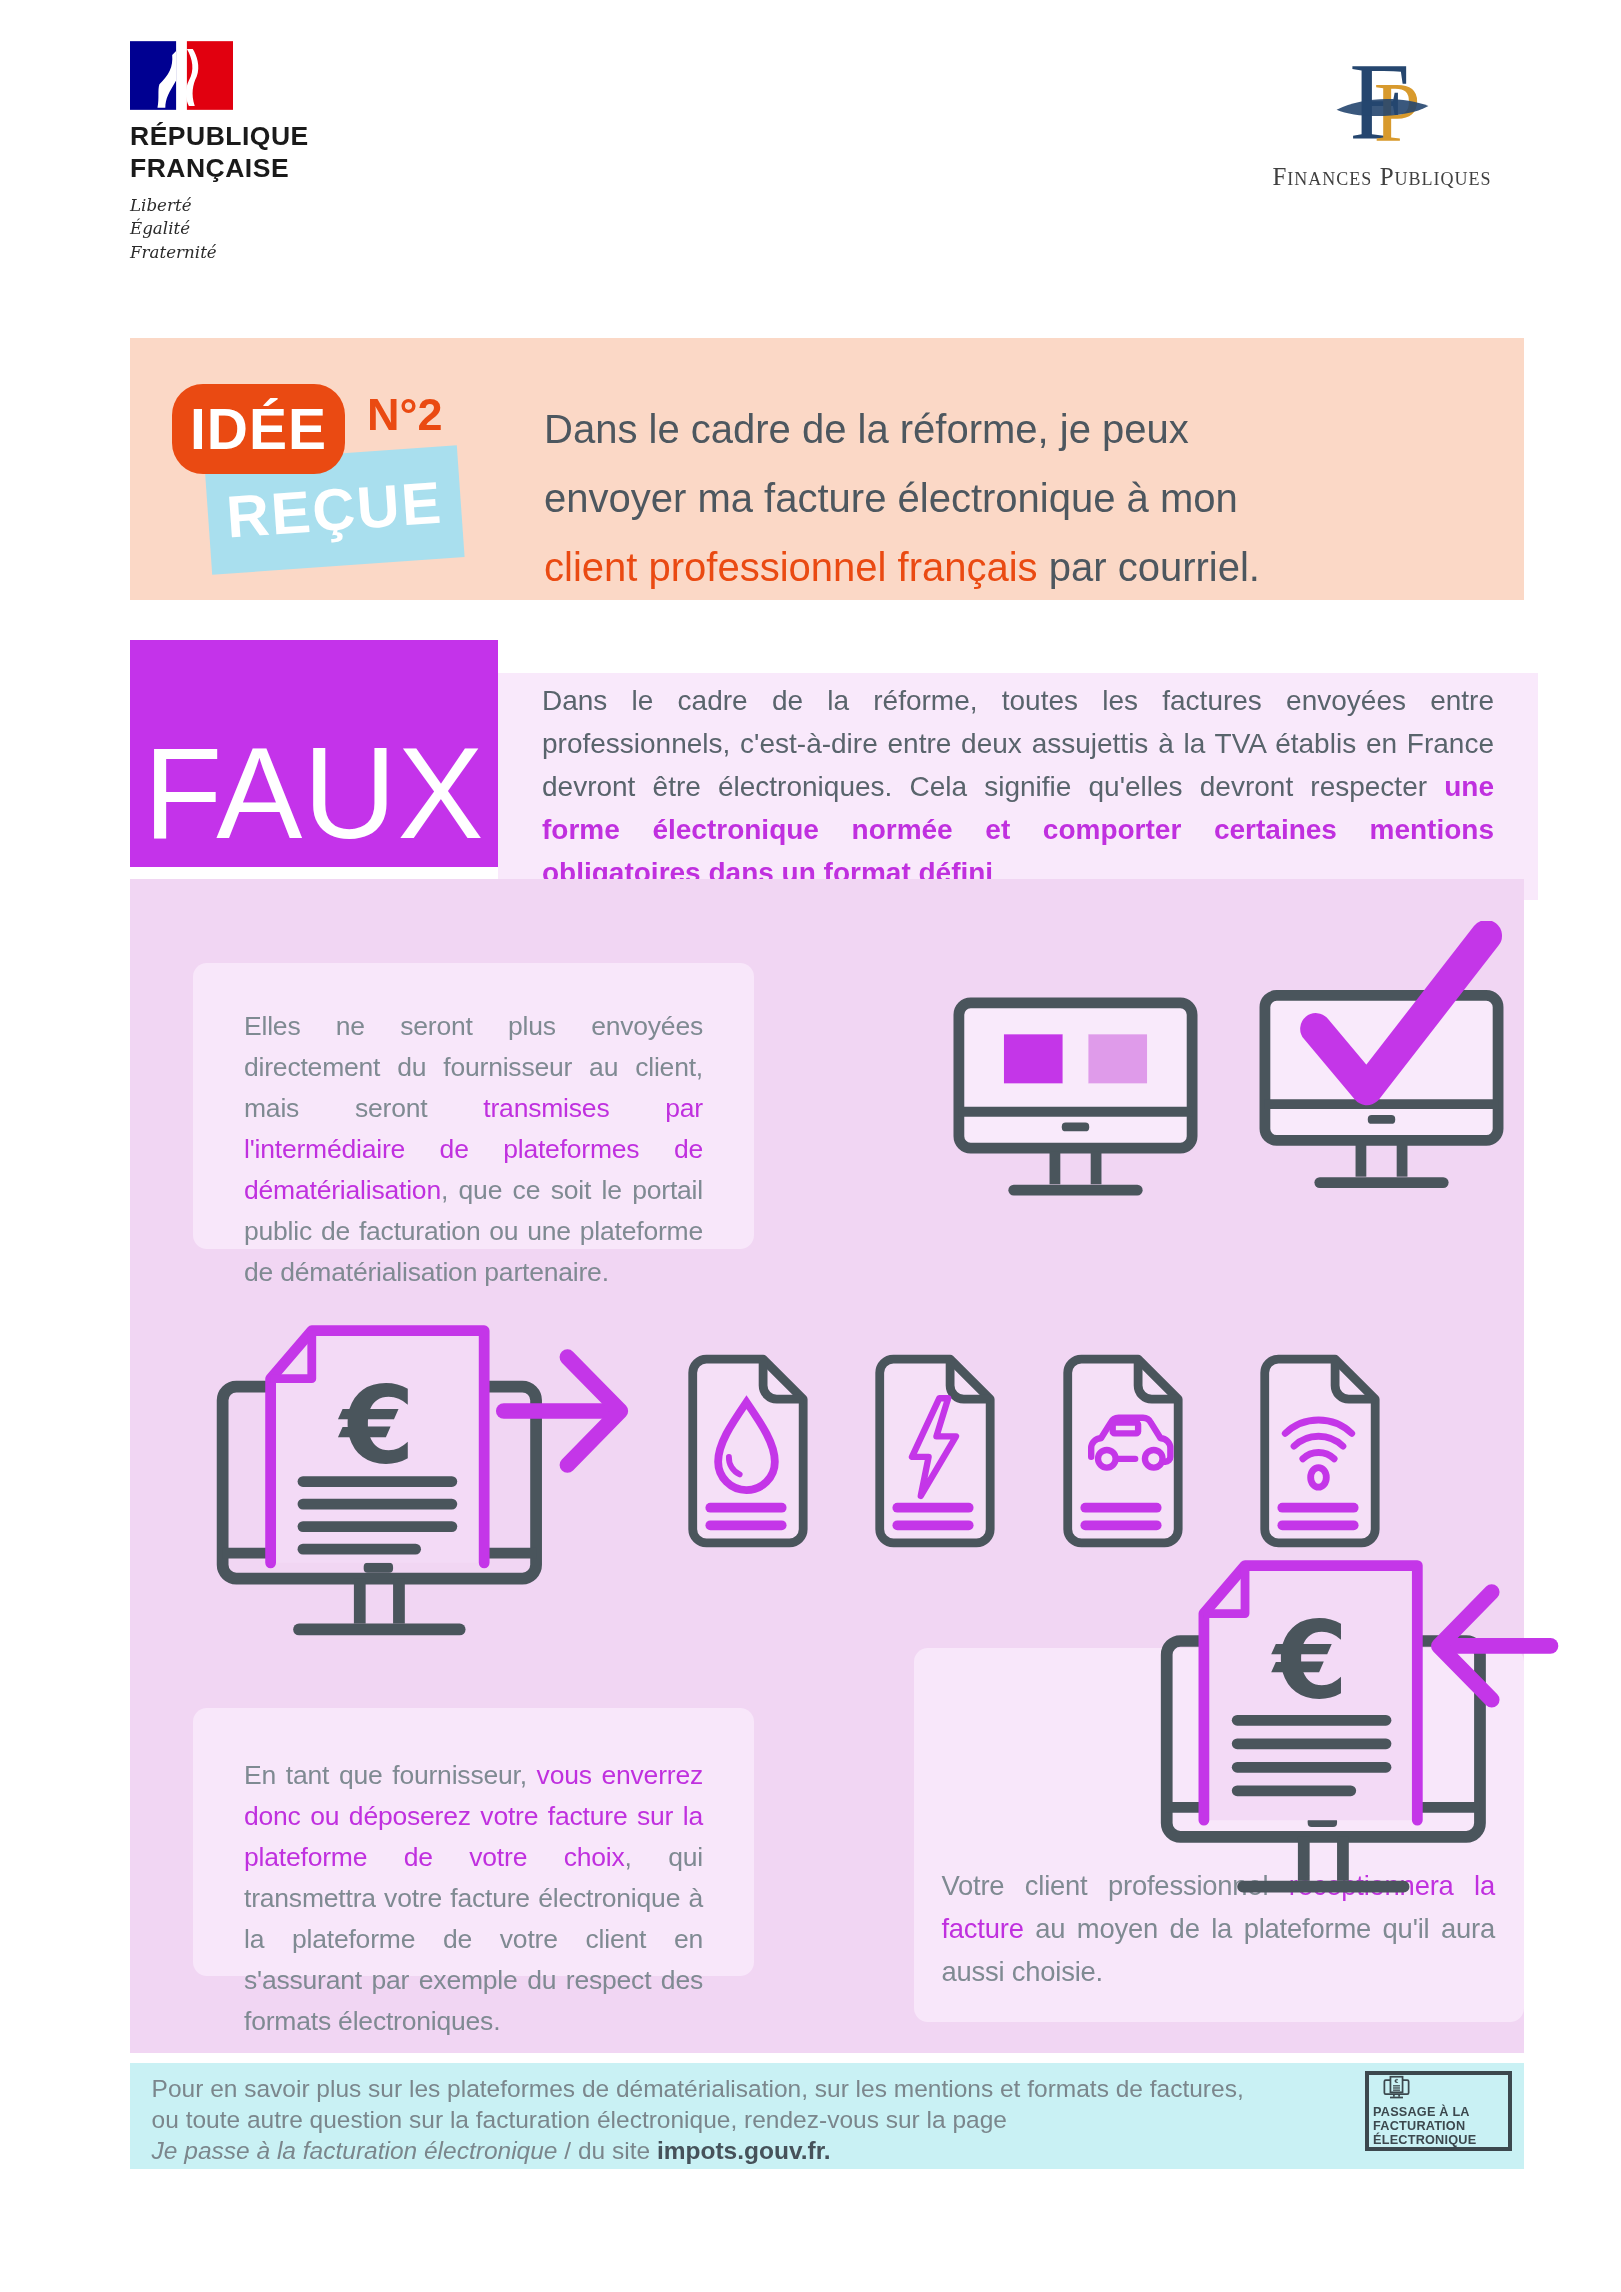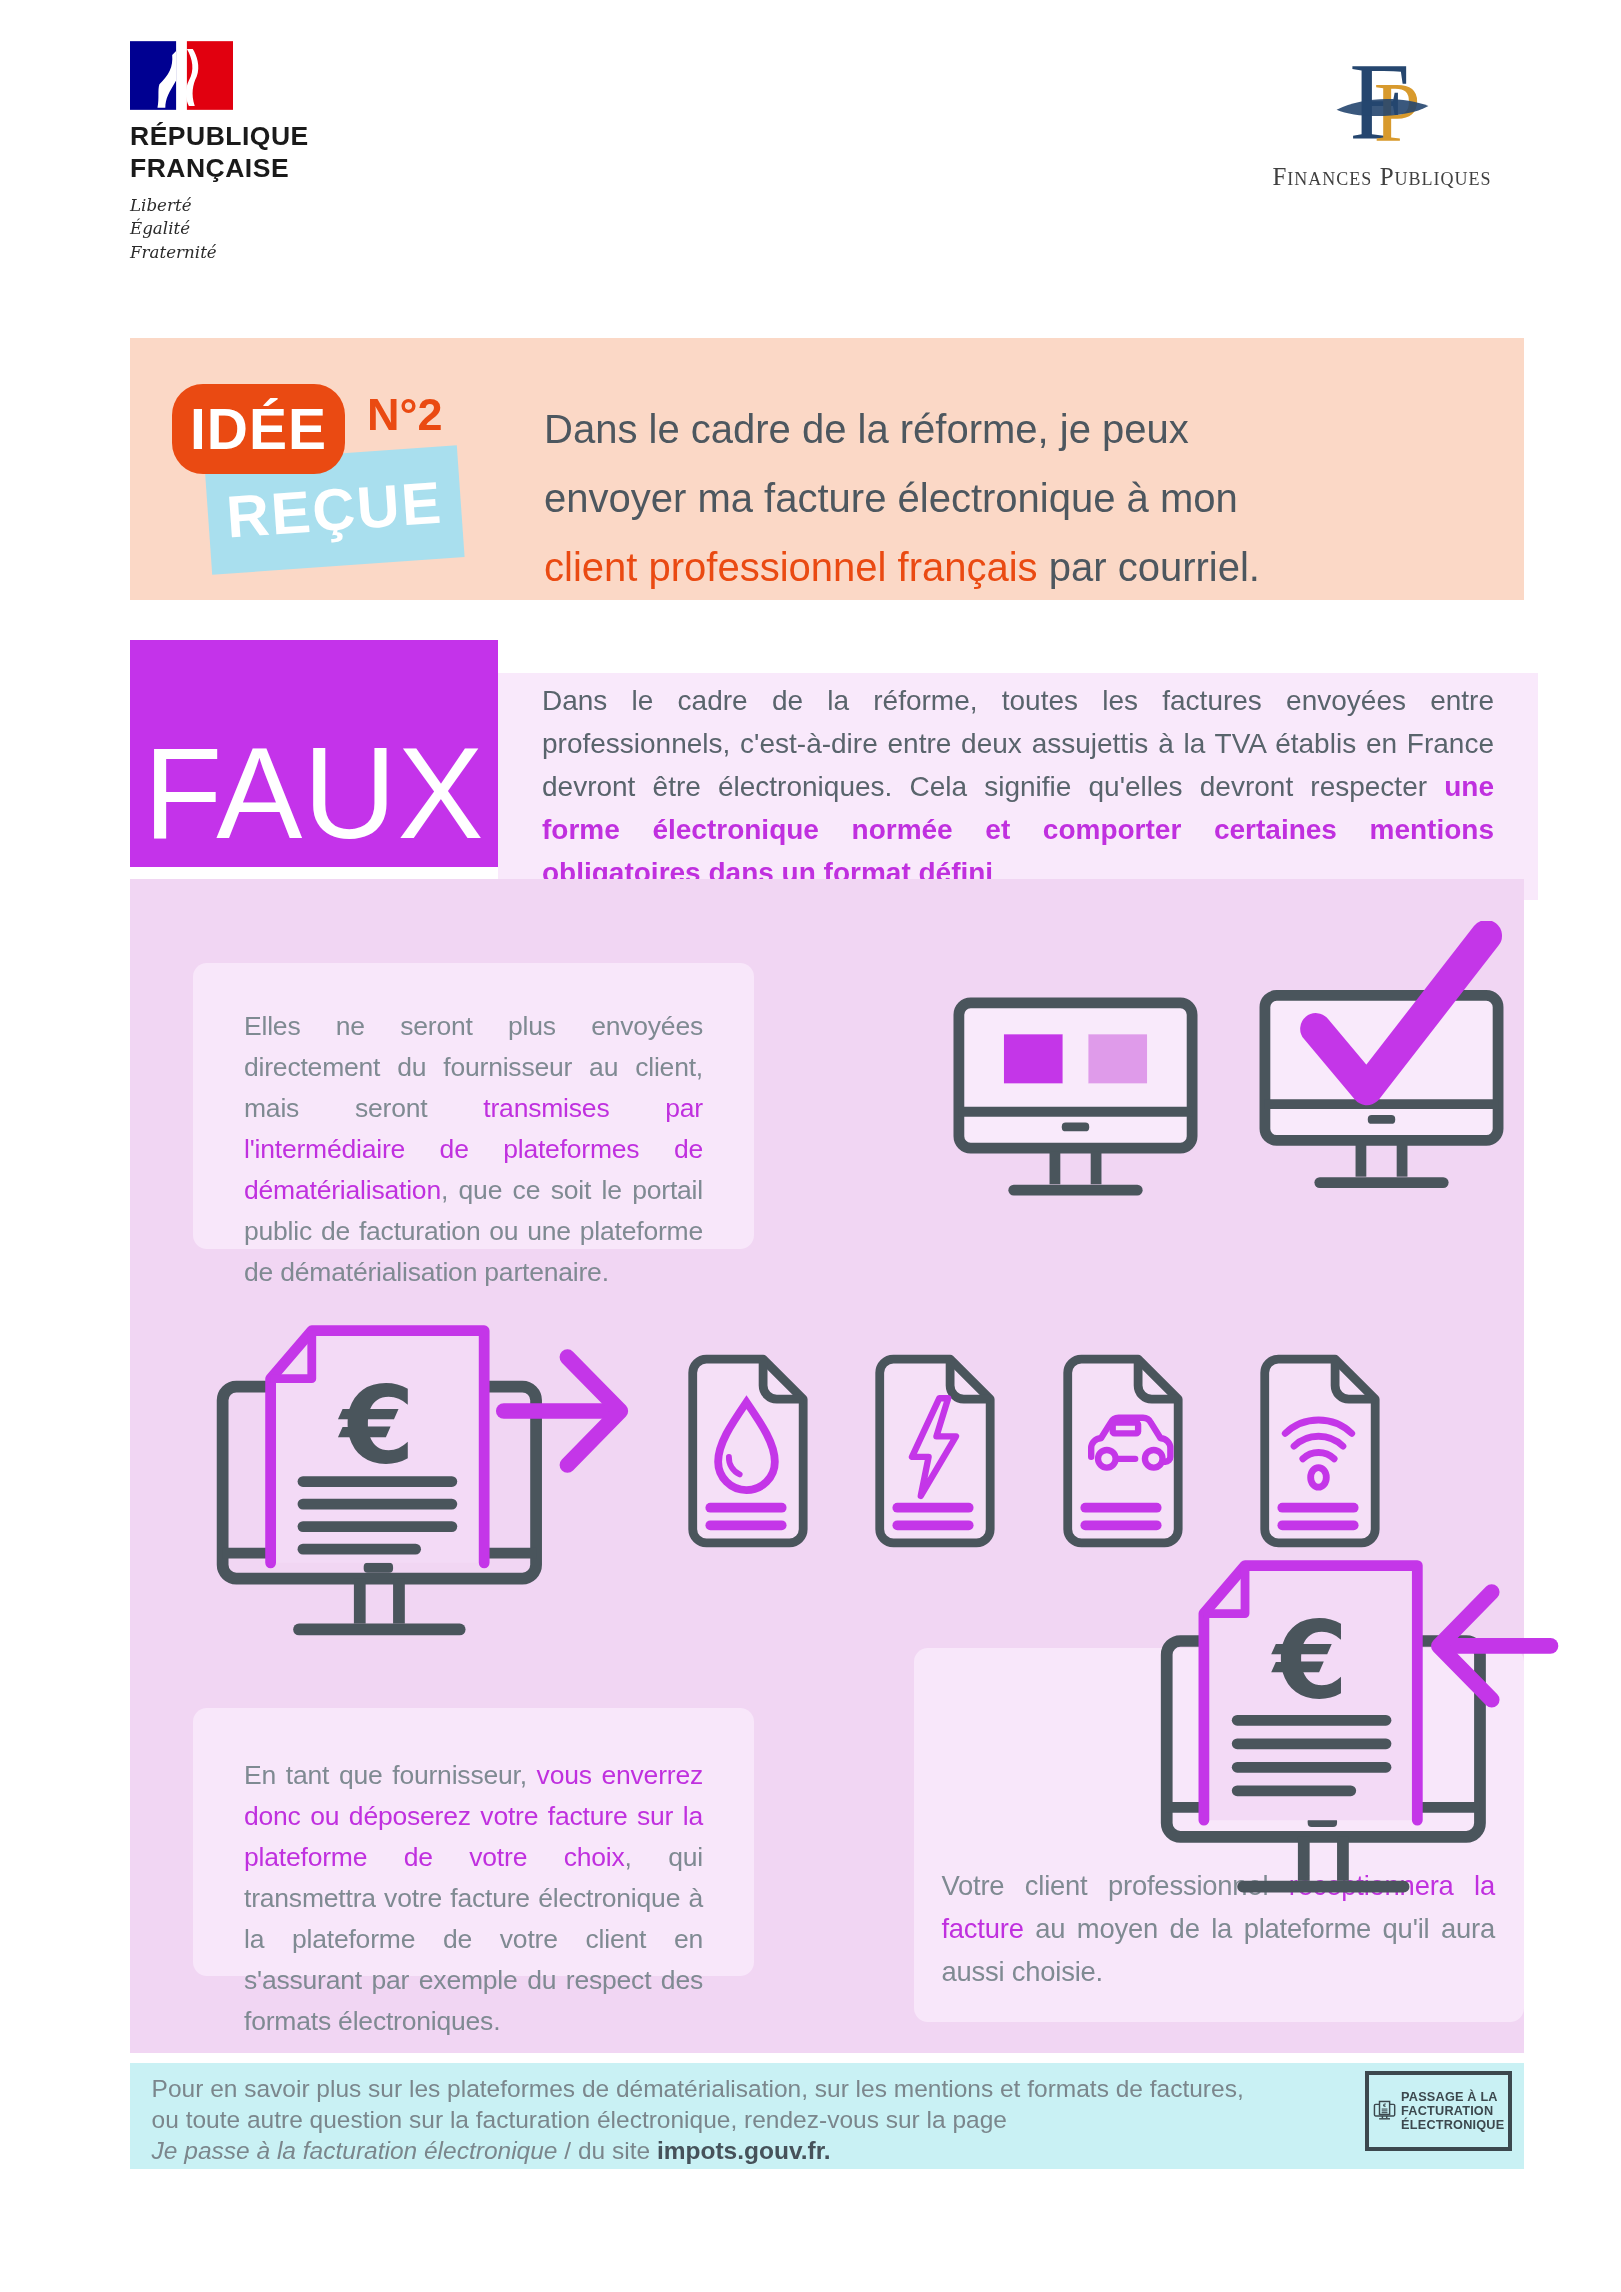--- a/index.html
+++ b/index.html
@@ -48,21 +48,21 @@
   .card-supplier{left:63px;top:829px;width:561px;height:268px;}
   .card-supplier p{padding:47px 51px;}
   .card-client{left:784px;top:769px;width:610px;height:374px;}
   .card-client p{position:absolute;bottom:29px;left:27.4px;right:29px;font-size:27.4px;line-height:43px;}
 
   .footer{left:130px;top:2063px;width:1394px;height:106px;background:#C9F1F4;}
   .footer-text{left:21.6px;top:9.8px;font-size:24.5px;line-height:31px;color:#7B868C;white-space:nowrap;}
   .footer-it{font-style:italic;}
   .footer-site{font-weight:bold;color:#46525A;}
   .fbadge{right:11.8px;top:7.8px;width:147px;height:80px;border:4.9px solid #3C484E;
-          display:flex;align-items:center;gap:4.9px;padding:0 3.9px;box-sizing:border-box;}
+          display:flex;gap:4.9px;padding:0 3.9px;box-sizing:border-box;flex-direction:column;}
   .fbadge-text{font-size:12.7px;font-weight:bold;line-height:14px;color:#3C484E;letter-spacing:0.2px;}
   svg{display:block;}
 </style>
 </head>
 <body>
 
 <div class="page">
 
   <div class="abs rf-logo">
     <svg width="103" height="69" viewBox="0 0 105 70">

